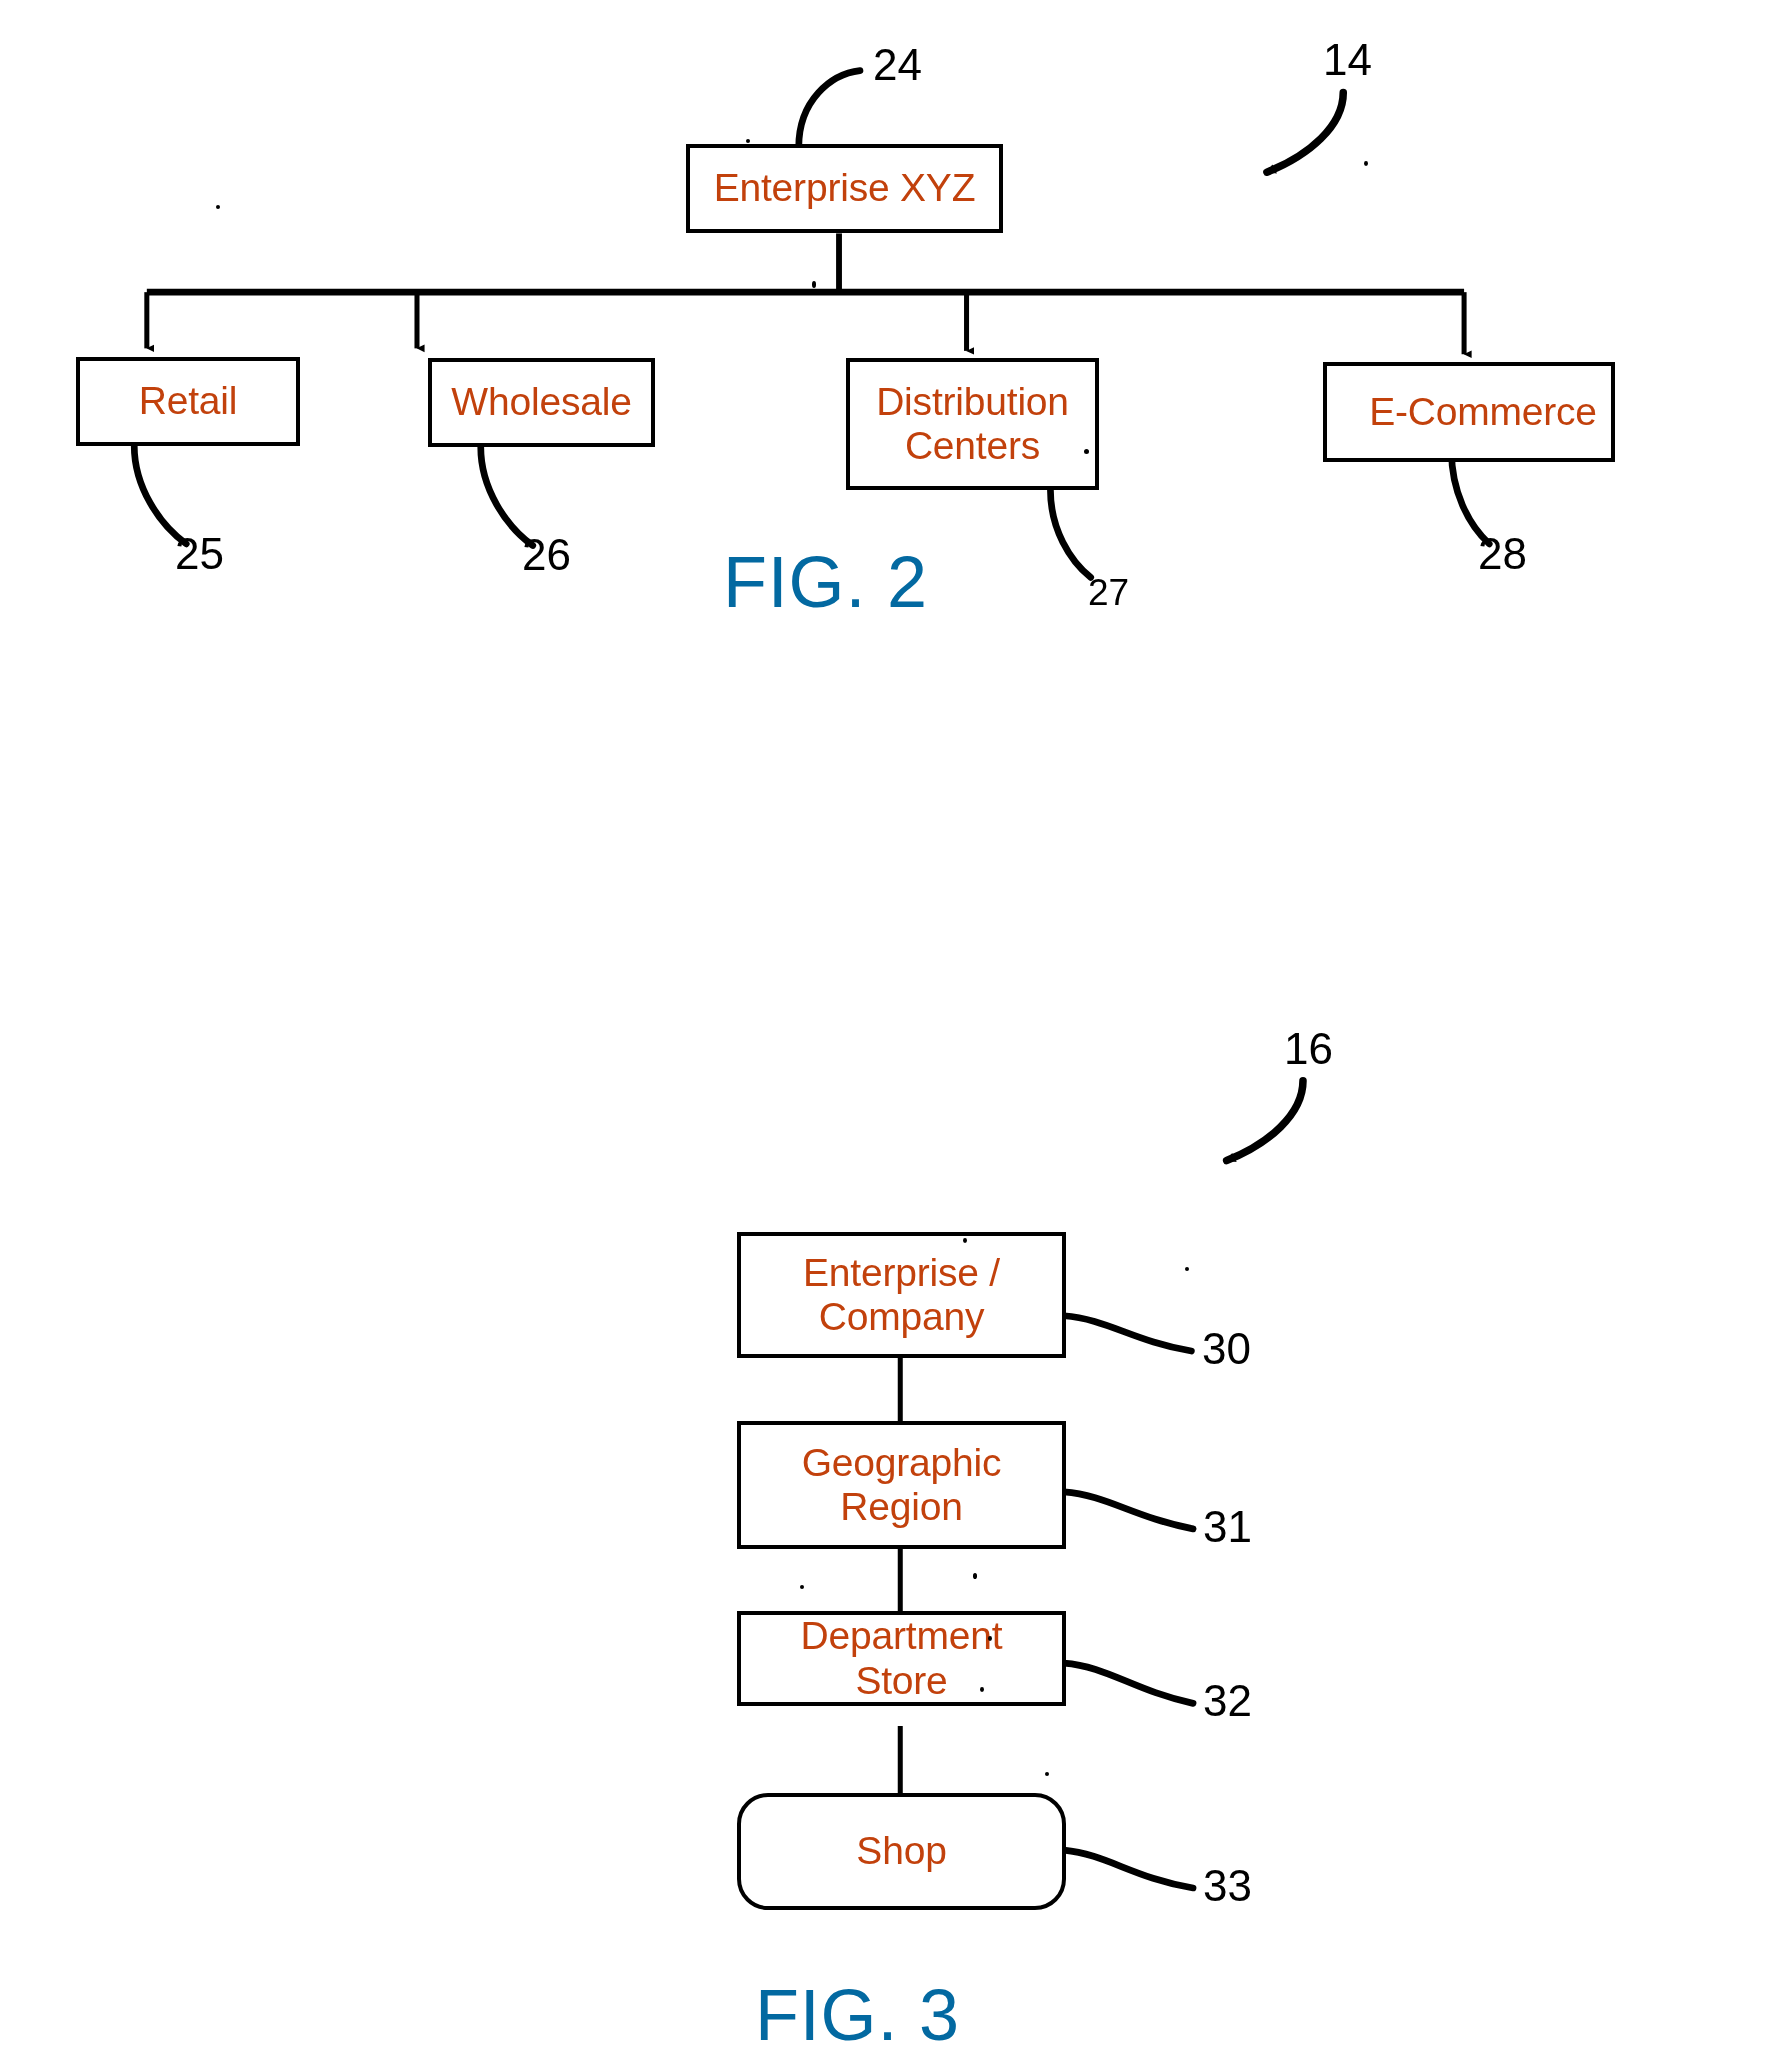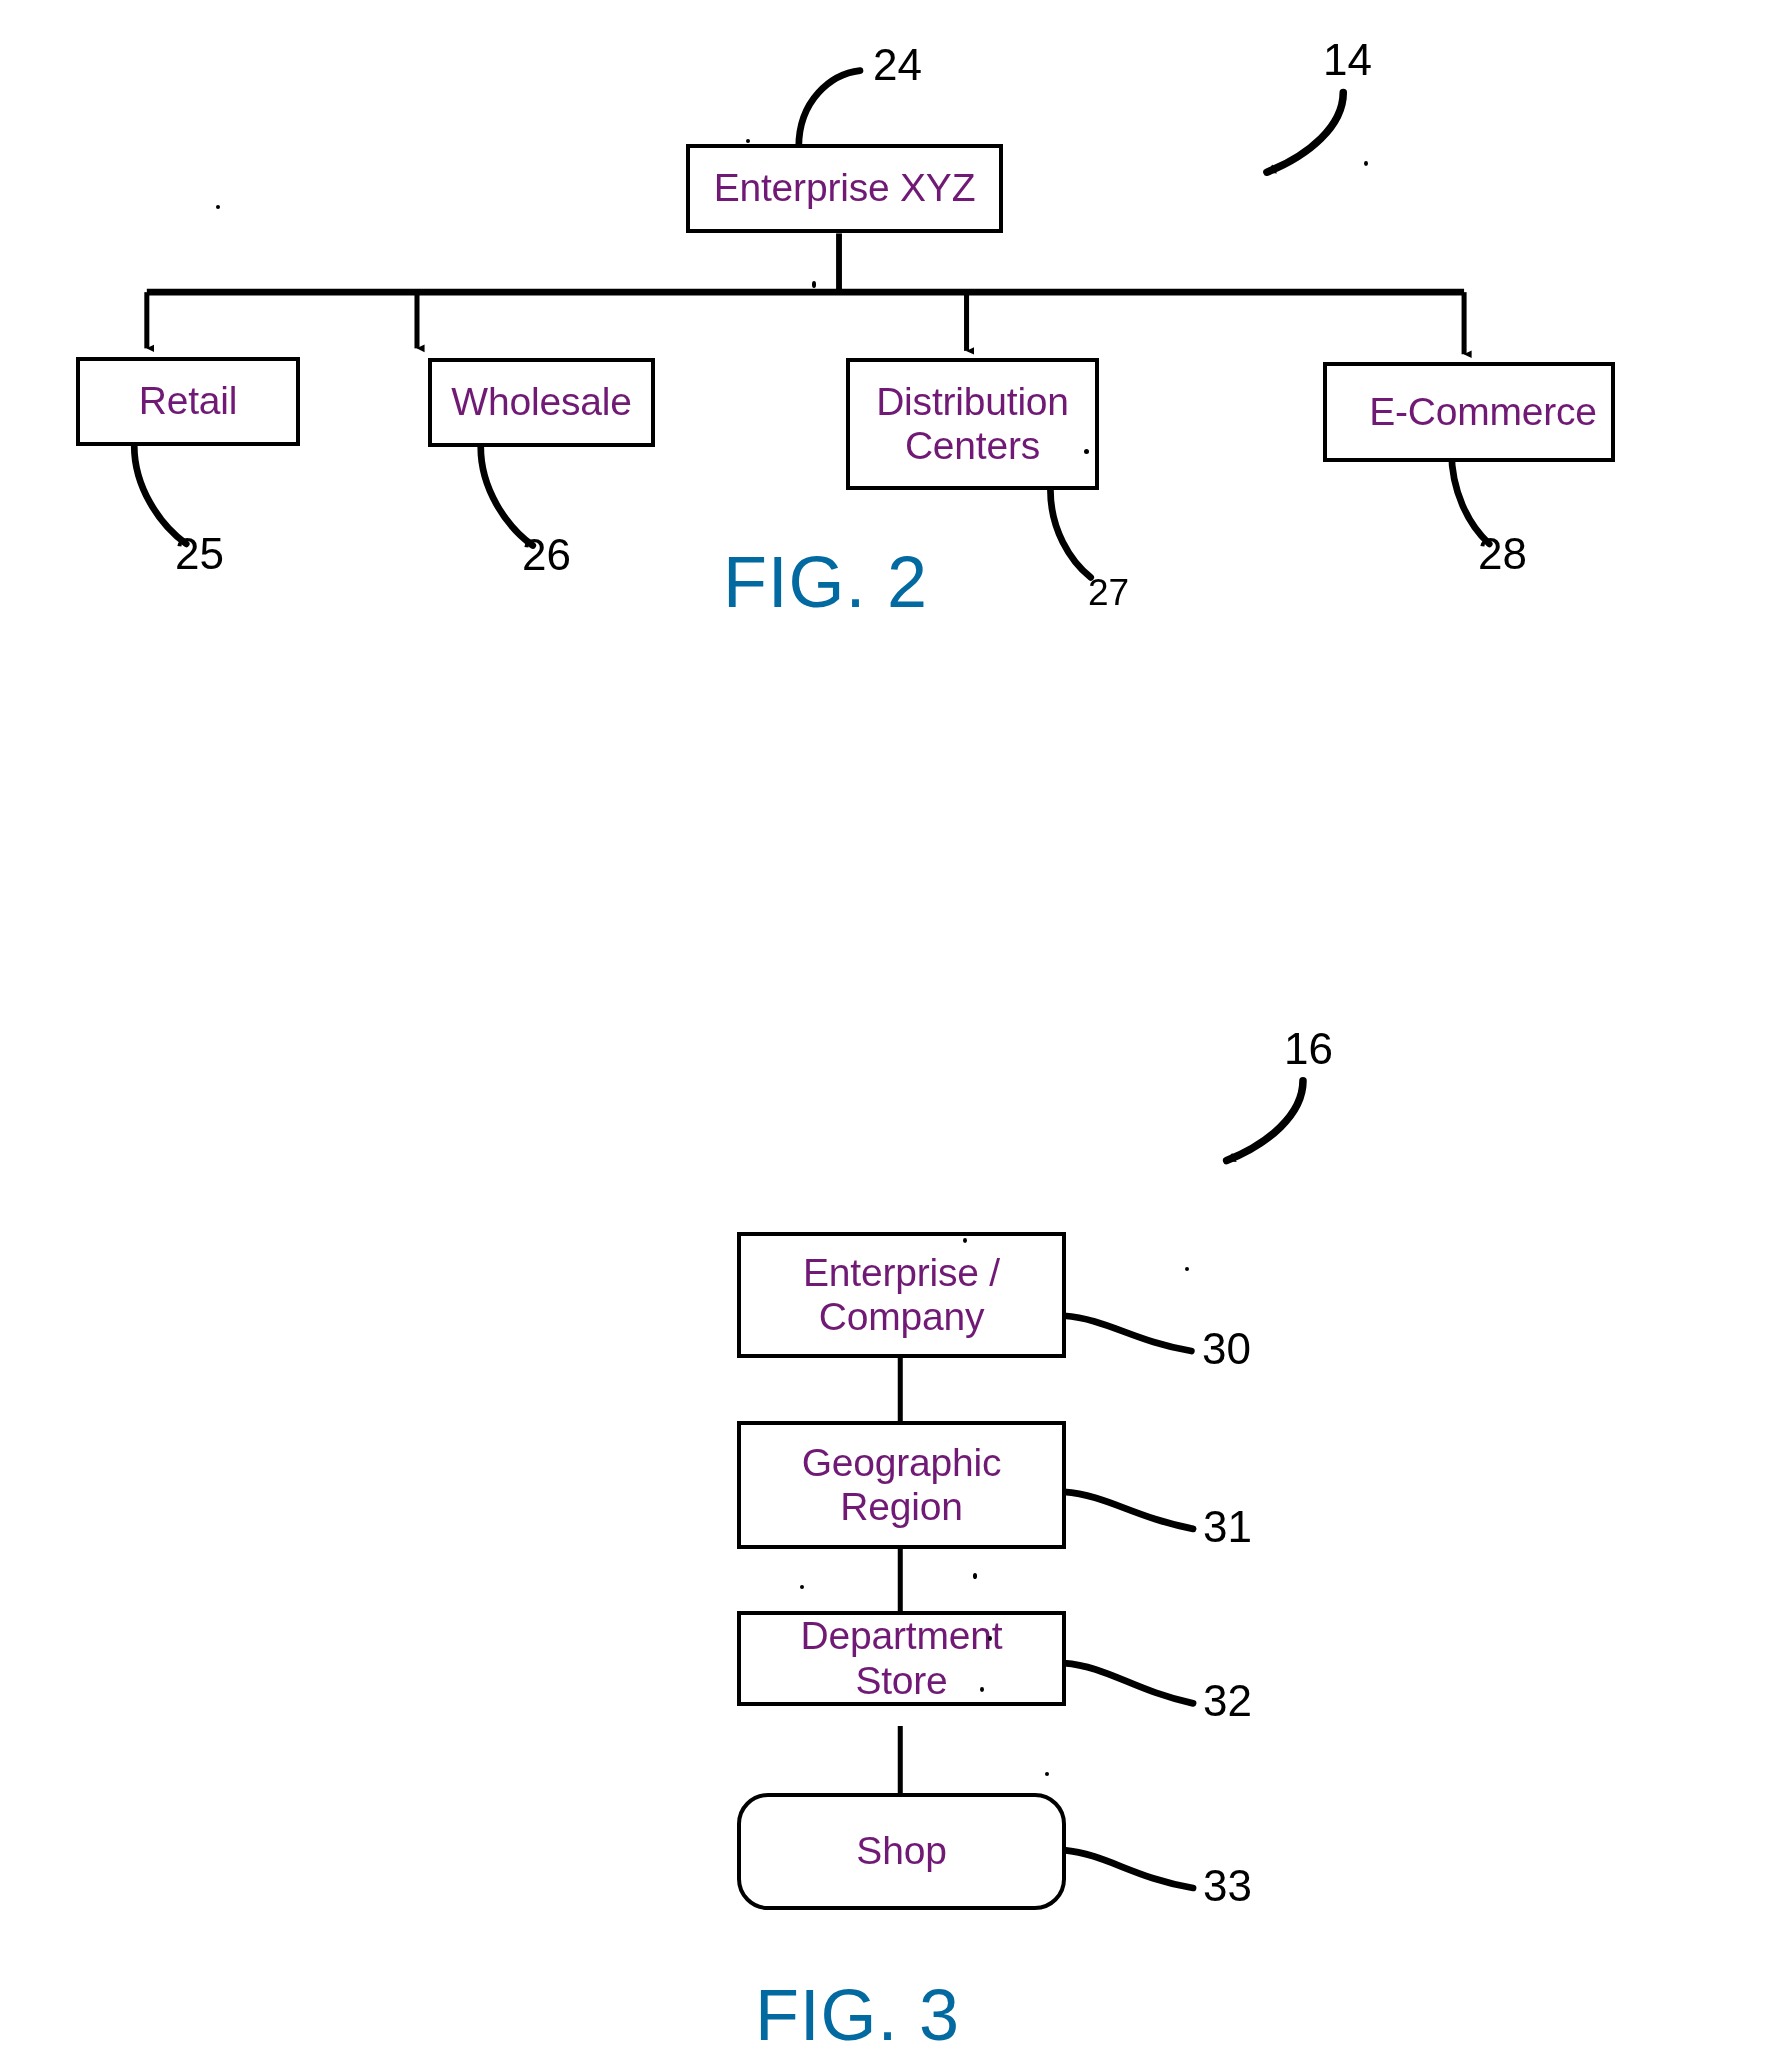--- a/index.html
+++ b/index.html
@@ -31,21 +31,21 @@
     box-sizing: border-box;
     border: 4.2px solid #000000;
     background: #ffffff;
     display: flex;
     align-items: center;
     justify-content: center;
     text-align: center;
     line-height: 1.14;
     font-family: "Liberation Sans", sans-serif;
     font-size: 39px;
-    color: #701a75;
+    color: #c2410c;
     white-space: pre-line;
     letter-spacing: -0.2px;
   }
   .ref-num {
     position: absolute;
     font-family: "Liberation Sans", sans-serif;
     font-size: 44px;
     color: #000000;
     letter-spacing: 0px;
     white-space: nowrap;

